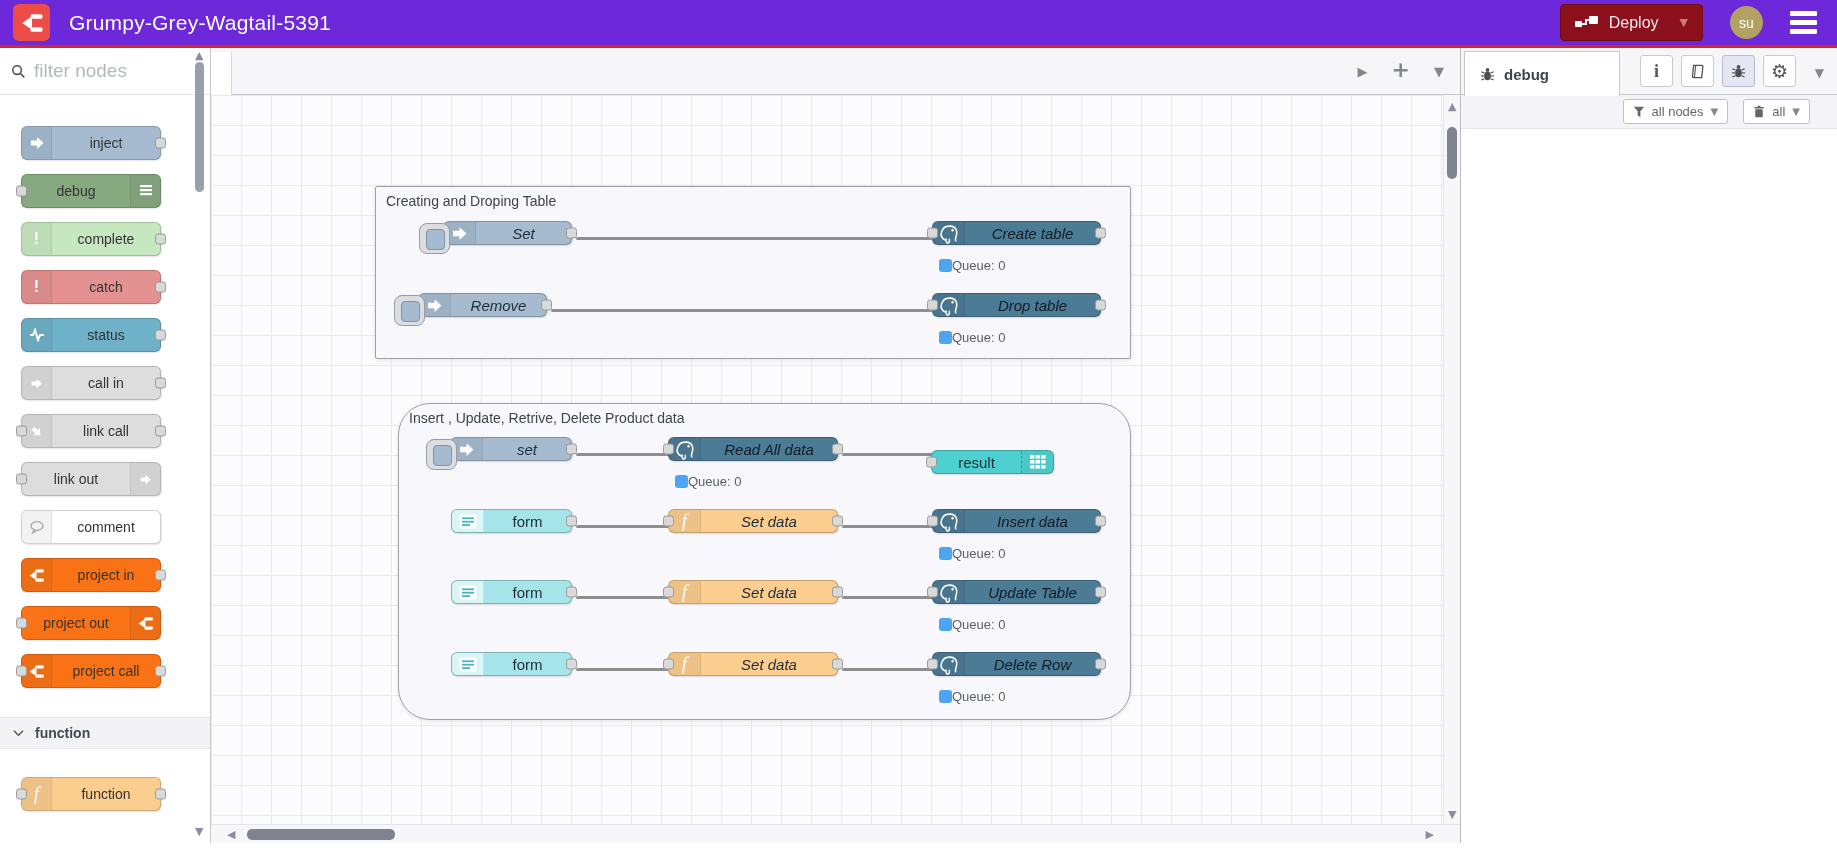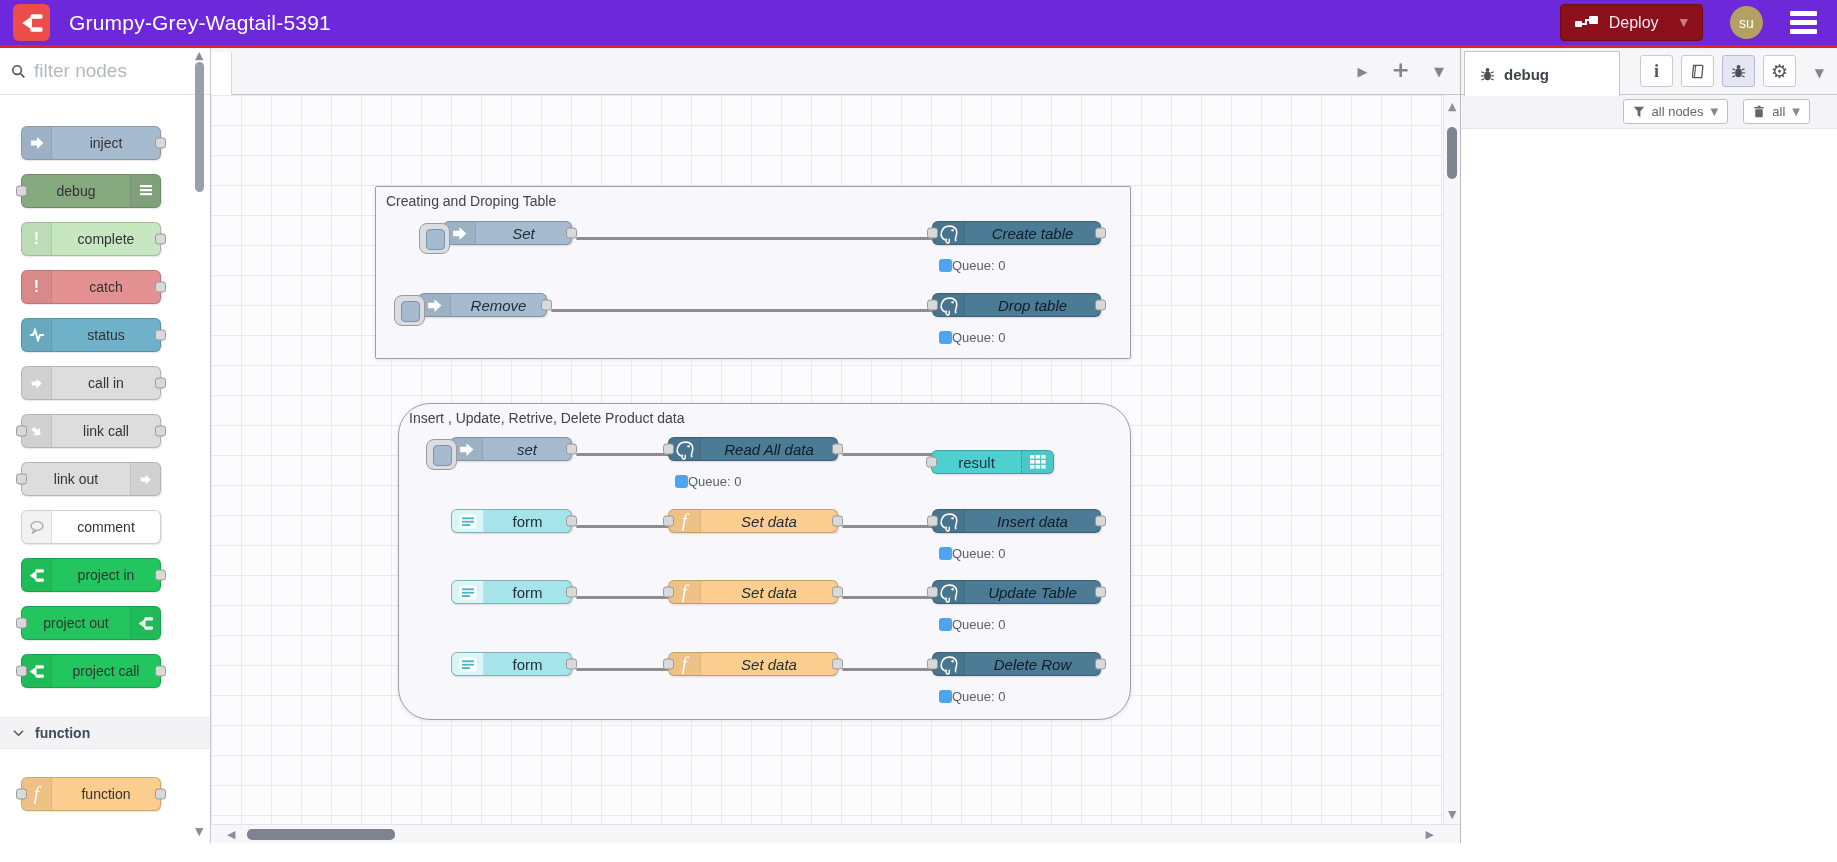--- a/index.html
+++ b/index.html
@@ -39,21 +39,21 @@
            background:rgba(0,0,0,.05); border-right:1px solid rgba(0,0,0,.08); border-radius:5px 0 0 5px; }
   .nicon.r { order:2; border-right:none; border-left:1px solid rgba(0,0,0,.08); border-radius:0 5px 5px 0; }
   .nlabel { flex:1; display:flex; align-items:center; justify-content:center; font-size:14px; color:#333; }
   .pp { position:absolute; width:11px; height:11px; background:#d9d9d9; border:1px solid #999;
         border-radius:3px; top:50%; transform:translateY(-50%); }
   .ppl { left:-6px; } .ppr { right:-6px; }
   .excl { color:#fff; font-weight:bold; font-size:16px; }
   .ficon { color:#fff; font-size:19px; font-style:italic; font-family:"Liberation Serif",serif; }
   .c-inject{background:#a6bbcf} .c-debug{background:#87a980} .c-complete{background:#c7e7c0}
   .c-catch{background:#e49191} .c-status{background:#6fb1c8} .c-link{background:#dddddd}
-  .c-comment{background:#ffffff} .c-project{background:#22c55e} .c-func{background:#fbcd8f}
+  .c-comment{background:#ffffff} .c-project{background:#f97316} .c-func{background:#fbcd8f}
   .pal-scroll { position:absolute; top:2px; right:4px; width:12px; height:100%; }
   .pal-thumb { position:absolute; top:12px; left:1px; width:9px; height:130px; background:#9aa0ab; border-radius:5px; }
   .scroll-arrow { position:absolute; color:#8a8f9b; font-size:11px; font-family:"DejaVu Sans",sans-serif; line-height:1; }
 
   
   .workspace { width:1249px; position:relative; }
   .ws-tabbar { height:47px; background:#f6f6f9; border-bottom:1px solid #c7c7cf; position:relative; }
   .tab-lead { position:absolute; left:0; top:4px; width:21px; height:43px; background:#fff; border-right:1px solid #d8d8de; }
   .flow-tab { position:absolute; left:30px; top:3px; width:240px; height:45px; background:#fff;
               border:1px solid #c7c7cf; border-bottom:none; display:flex; align-items:center;

